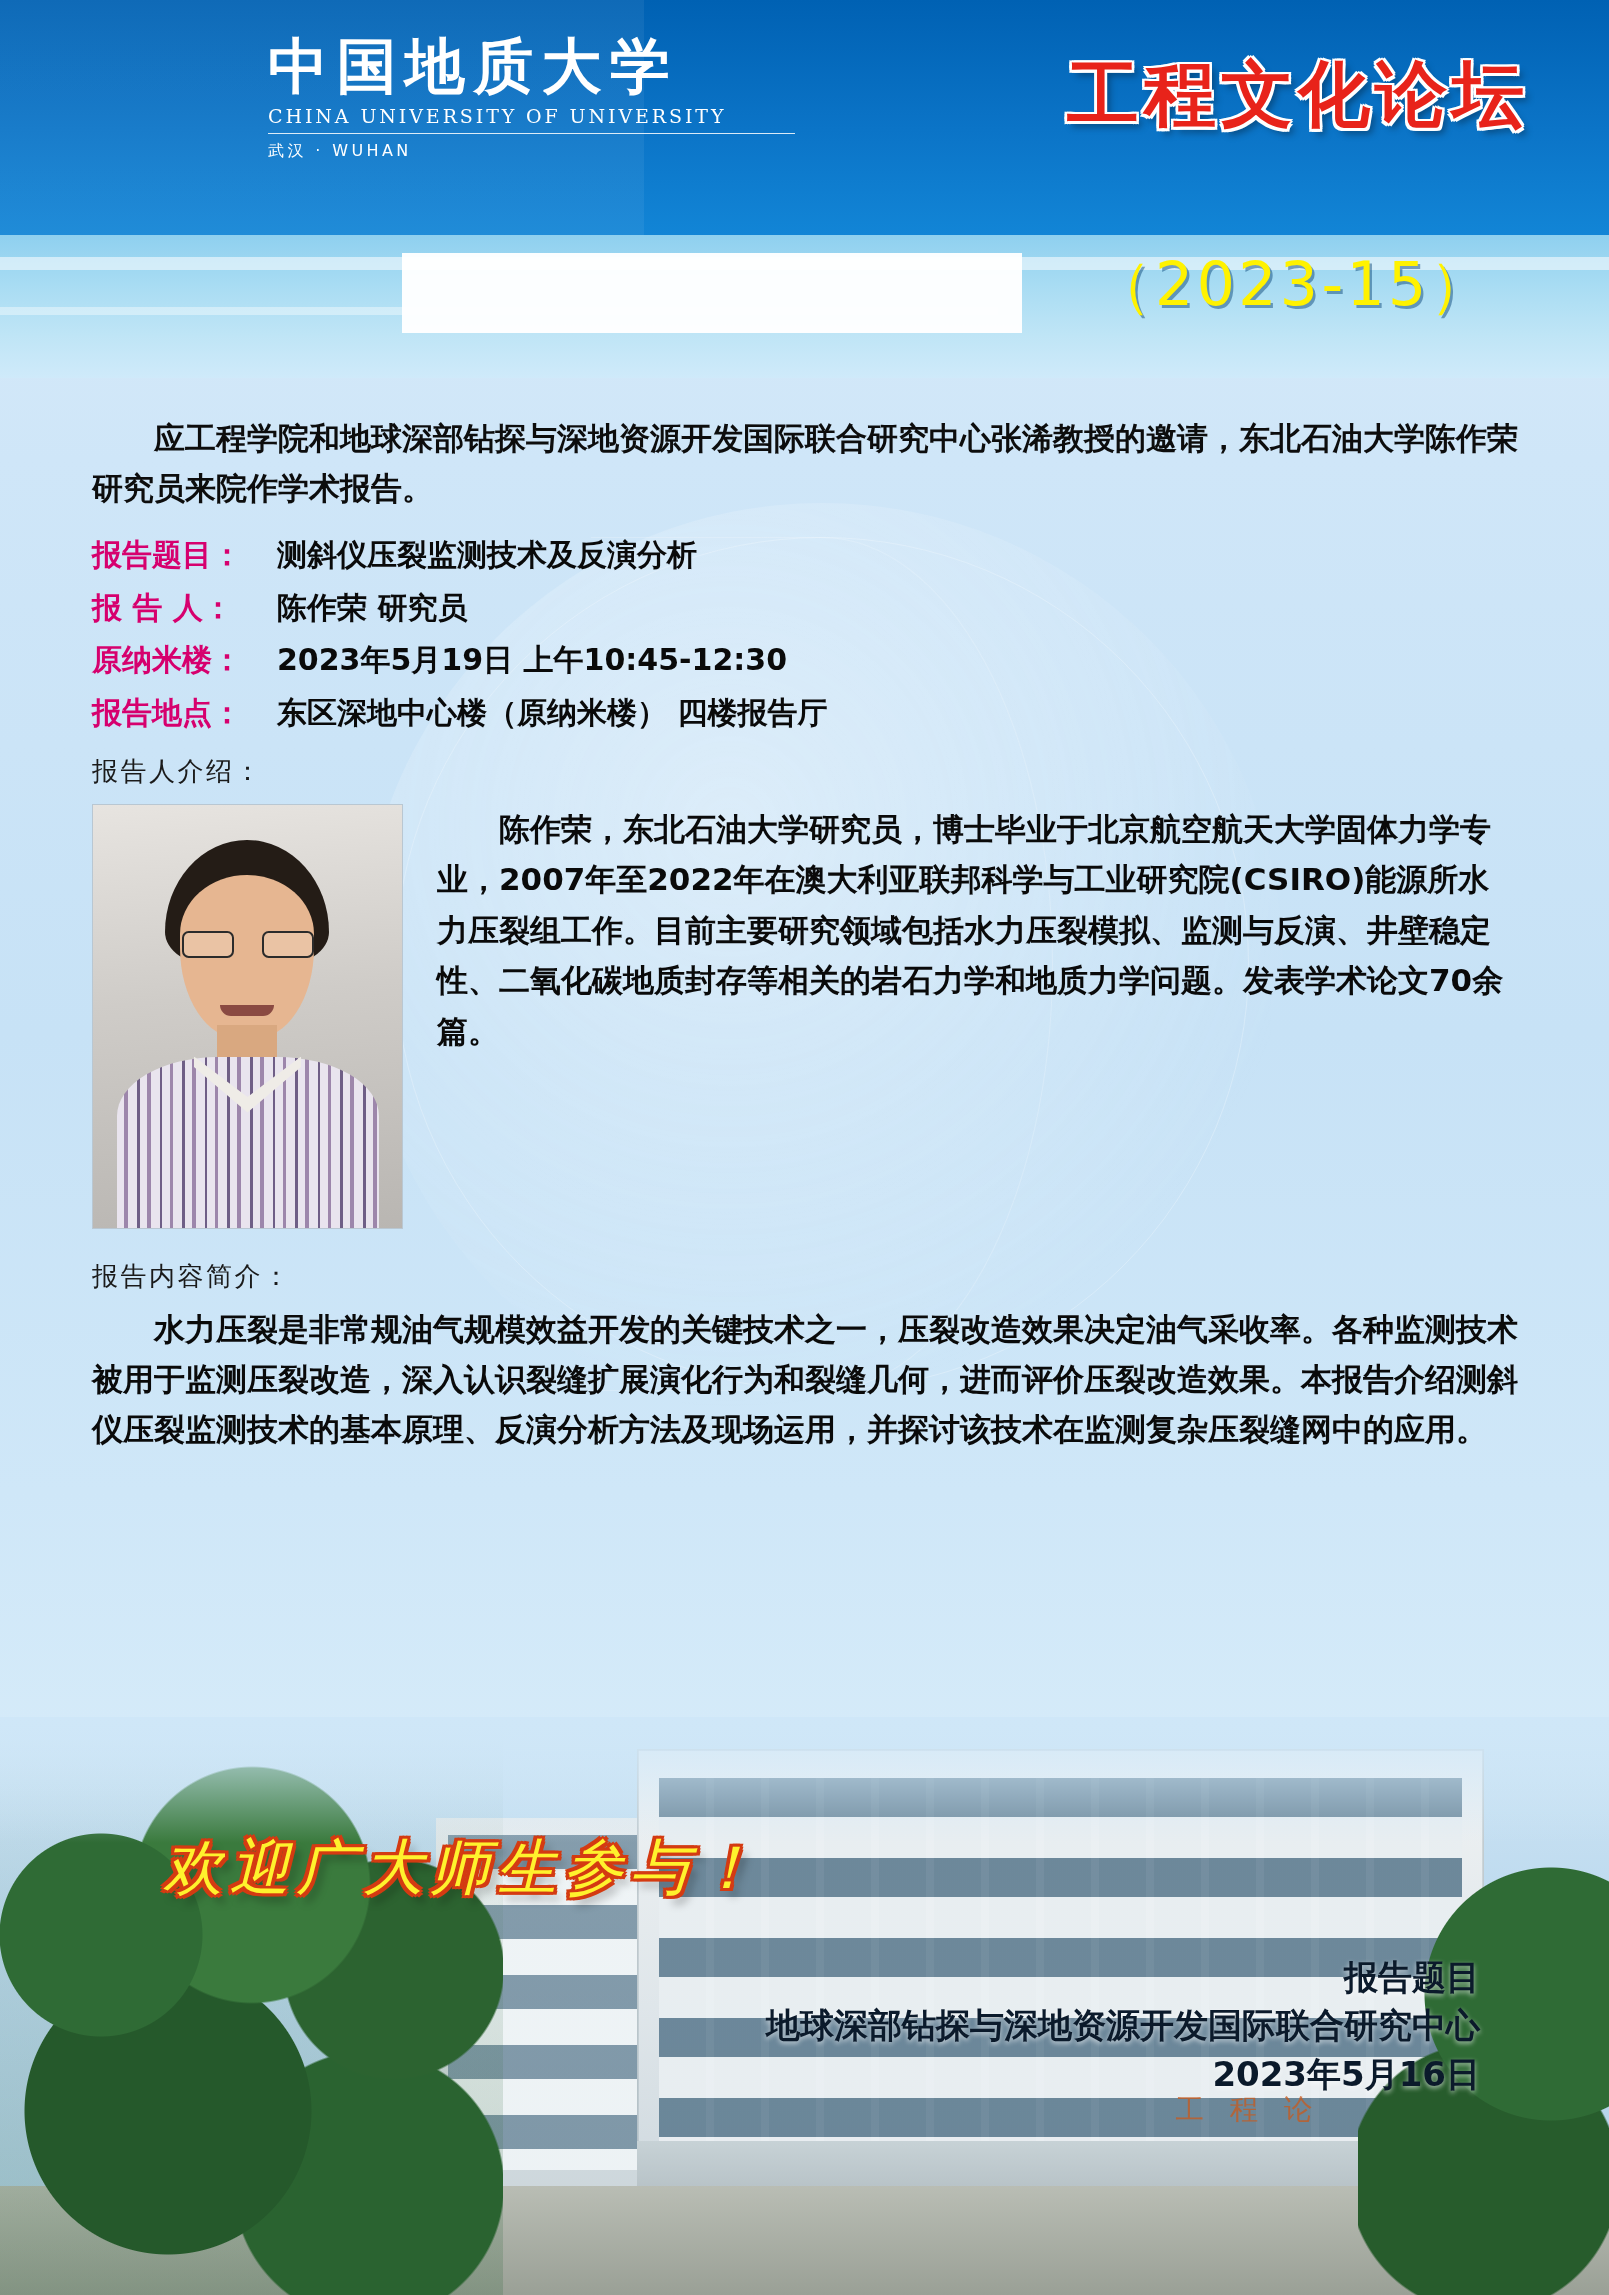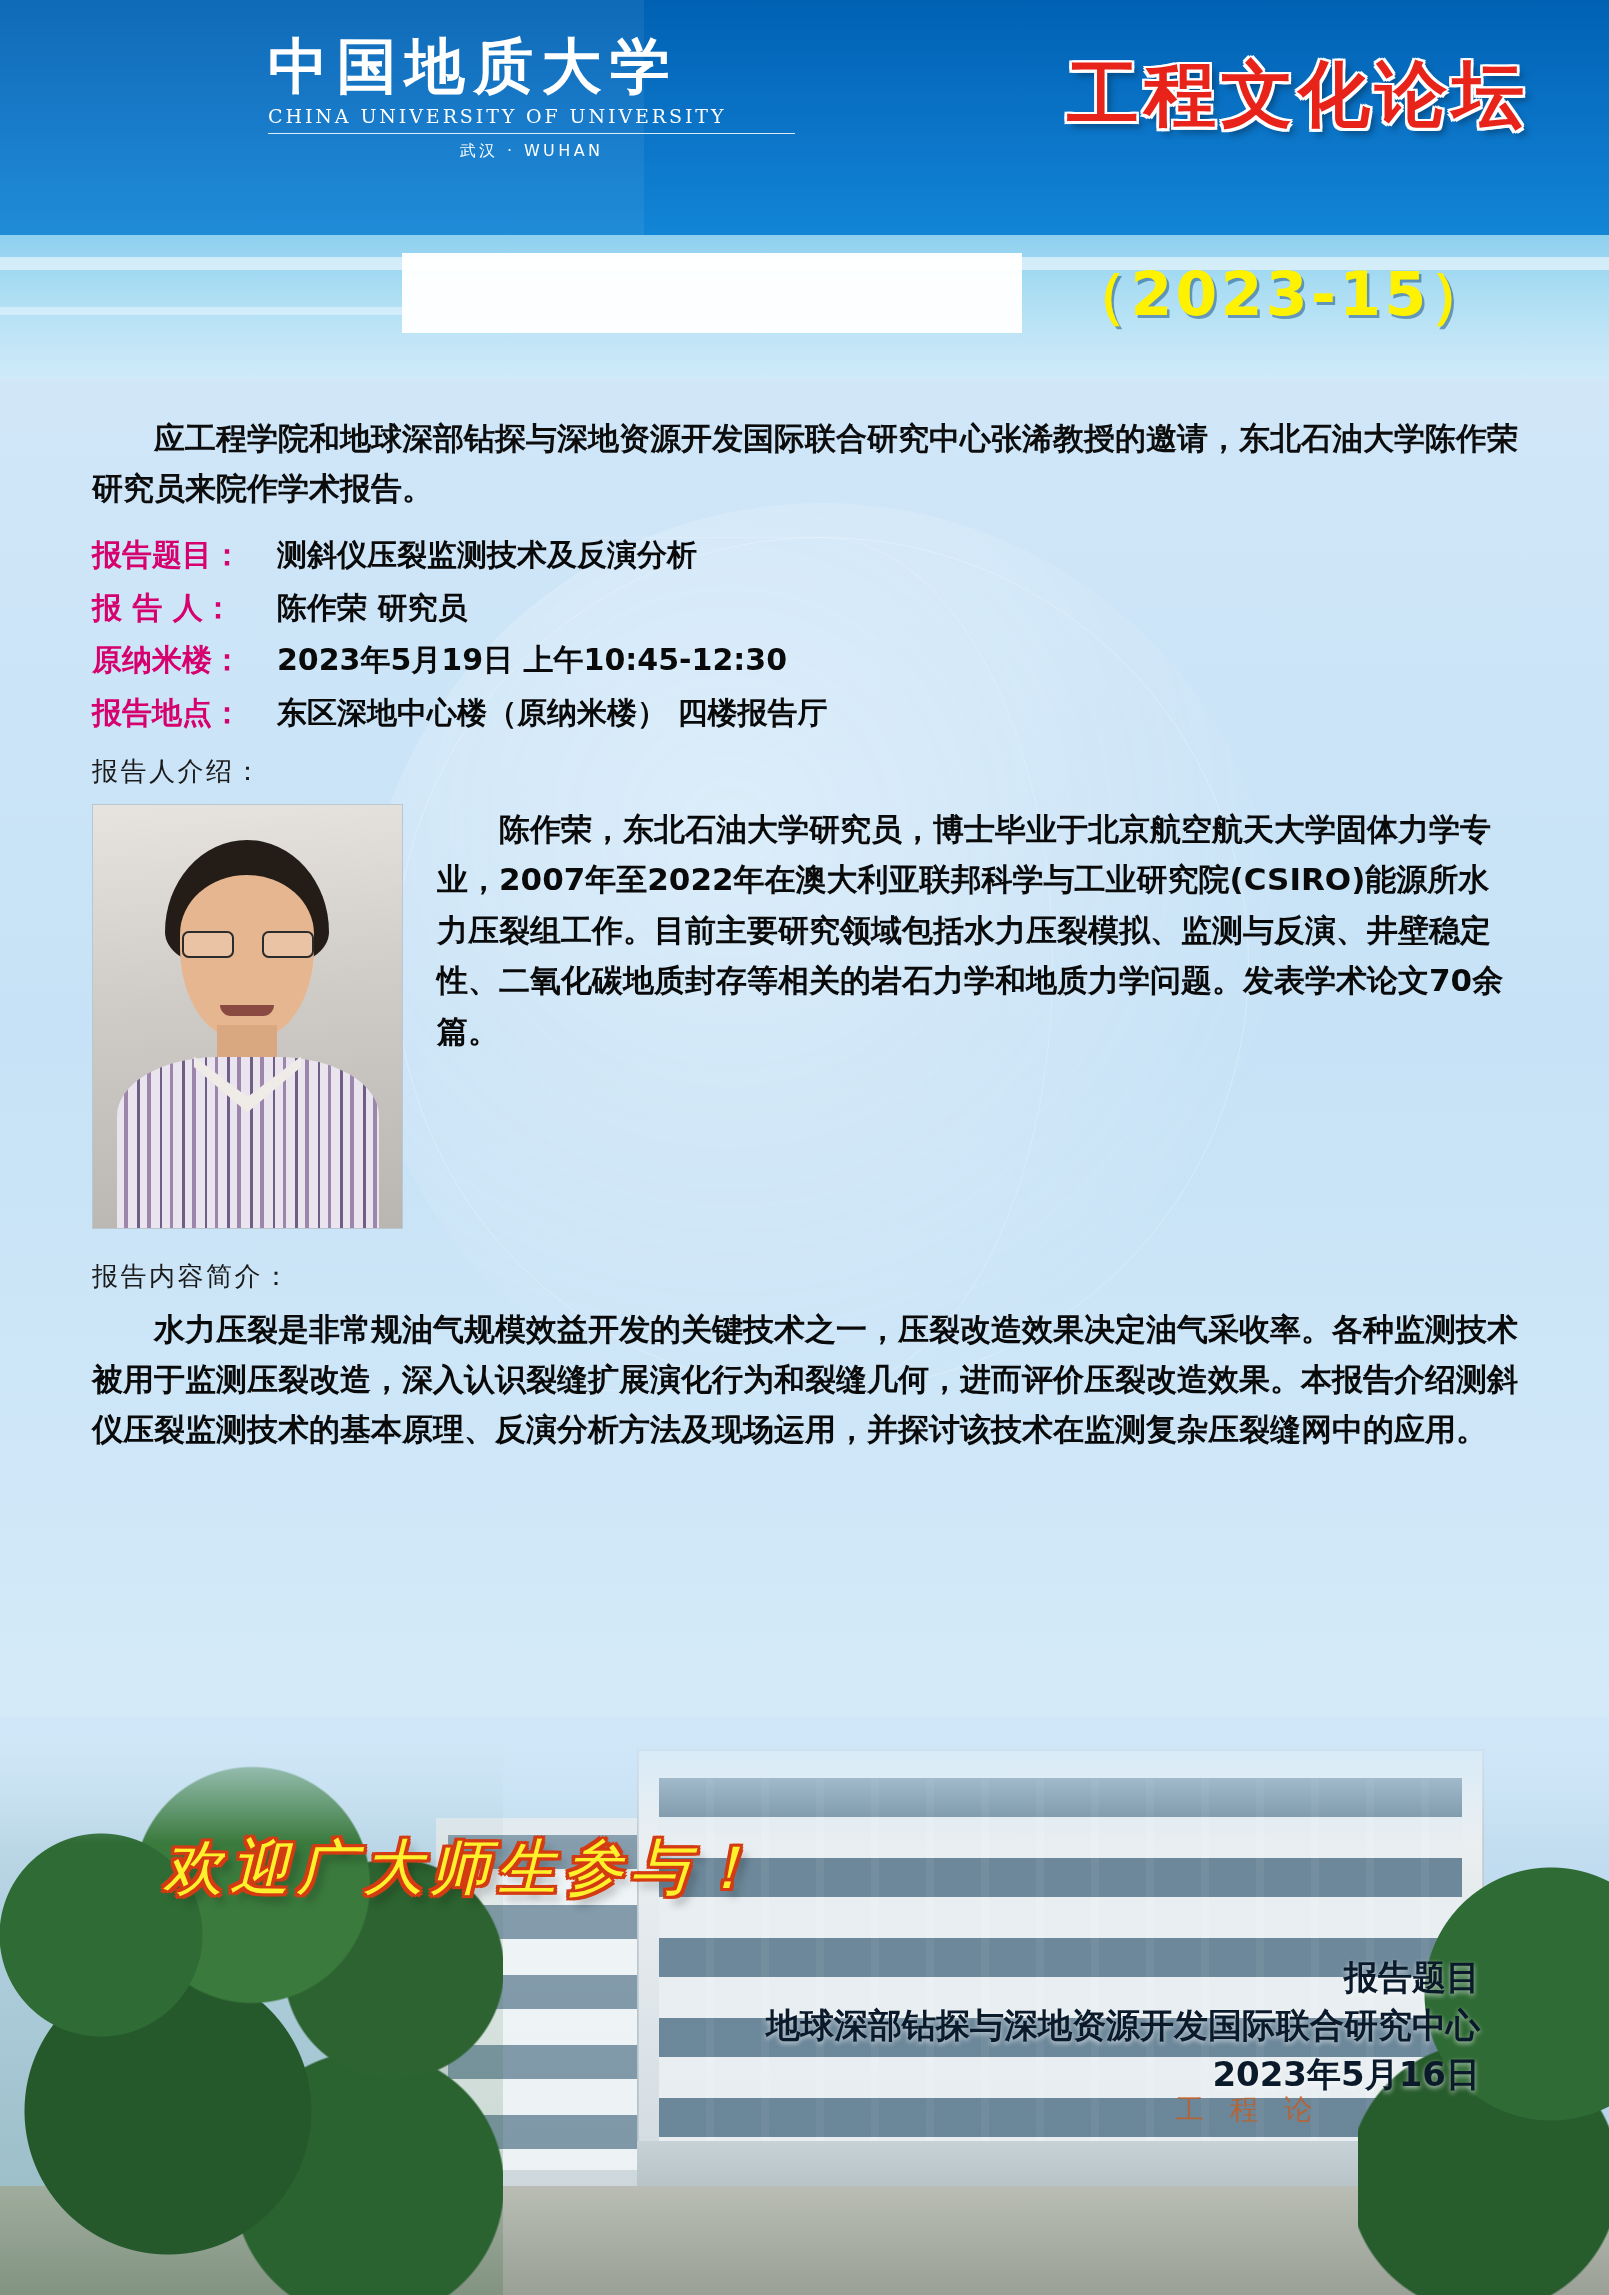--- a/index.html
+++ b/index.html
@@ -150,21 +150,21 @@
     font-family: "DejaVu Serif", "Liberation Serif", serif;
     white-space: nowrap;
     border-bottom: 1.7px solid rgba(255,255,255,0.85);
     padding-bottom: 6.7px;
     width: 527px;
   }
   .univ-wh {
     margin-top: 6.7px;
     font-size: 16px;
     letter-spacing: 3.4px;
-    text-align: center;
+    text-align: left;
     width: 527px;
   }
 
   .forum-title {
     position: absolute;
     right: 81px;
     top: 47px;
     font-family: Liberation Mono, monospace;
     font-size: 72px;
     font-weight: bold;
@@ -207,24 +207,24 @@
     left: 402px;
     top: 18.4px;
     width: 620px;
     height: 80px;
     background: #ffffff;
     opacity: 0.96;
   }
   .issue {
     position: absolute;
     right: 117px;
-    top: 20px;
+    top: 10px;
     font-family: "DejaVu Sans", "Liberation Sans", sans-serif;
     font-size: 60px;
-    font-weight: bold;
+    font-weight: normal;
     color: #fff200;
     text-shadow: 2.5px 2.5px 0 rgba(0,60,110,0.45);
     letter-spacing: 3.4px;
     white-space: nowrap;
   }
 
   
   .content {
     position: relative;
     padding: 0 92px;

